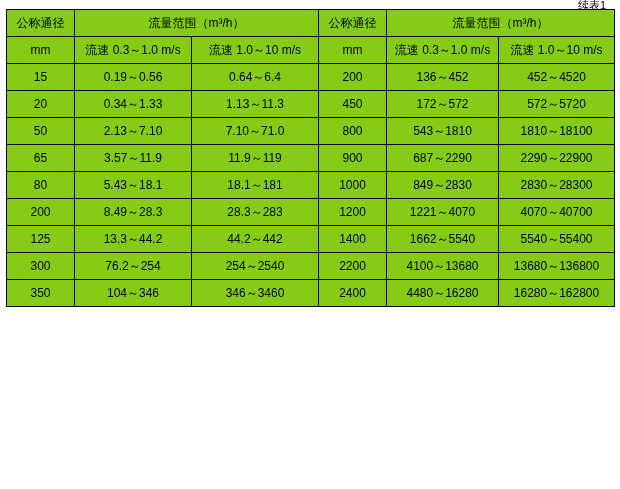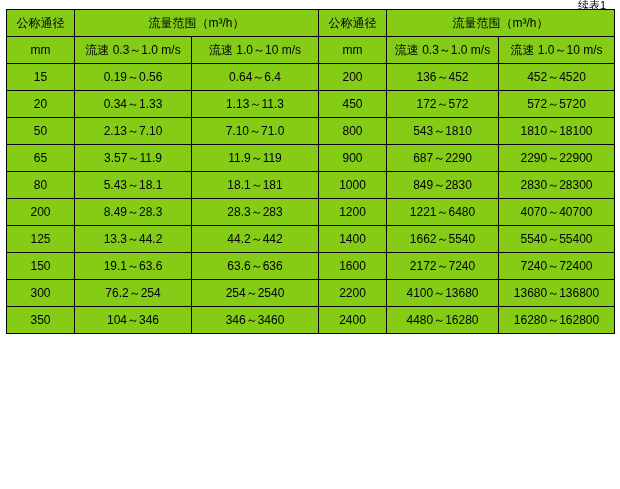--- a/index.html
+++ b/index.html
@@ -132,38 +132,30 @@
         <td>18.1～181</td>
         <td>1000</td>
         <td>849～2830</td>
         <td>2830～28300</td>
       </tr>
       <tr>
         <td>200</td>
         <td>8.49～28.3</td>
         <td>28.3～283</td>
         <td>1200</td>
-        <td>1221～6480</td>
+        <td>1221～4070</td>
         <td>4070～40700</td>
       </tr>
       <tr>
         <td>125</td>
         <td>13.3～44.2</td>
         <td>44.2～442</td>
         <td>1400</td>
         <td>1662～5540</td>
         <td>5540～55400</td>
-      </tr>
-      <tr>
-        <td>150</td>
-        <td>19.1～63.6</td>
-        <td>63.6～636</td>
-        <td>1600</td>
-        <td>2172～7240</td>
-        <td>7240～72400</td>
       </tr>
       <tr>
         <td>300</td>
         <td>76.2～254</td>
         <td>254～2540</td>
         <td>2200</td>
         <td>4100～13680</td>
         <td>13680～136800</td>
       </tr>
       <tr>

